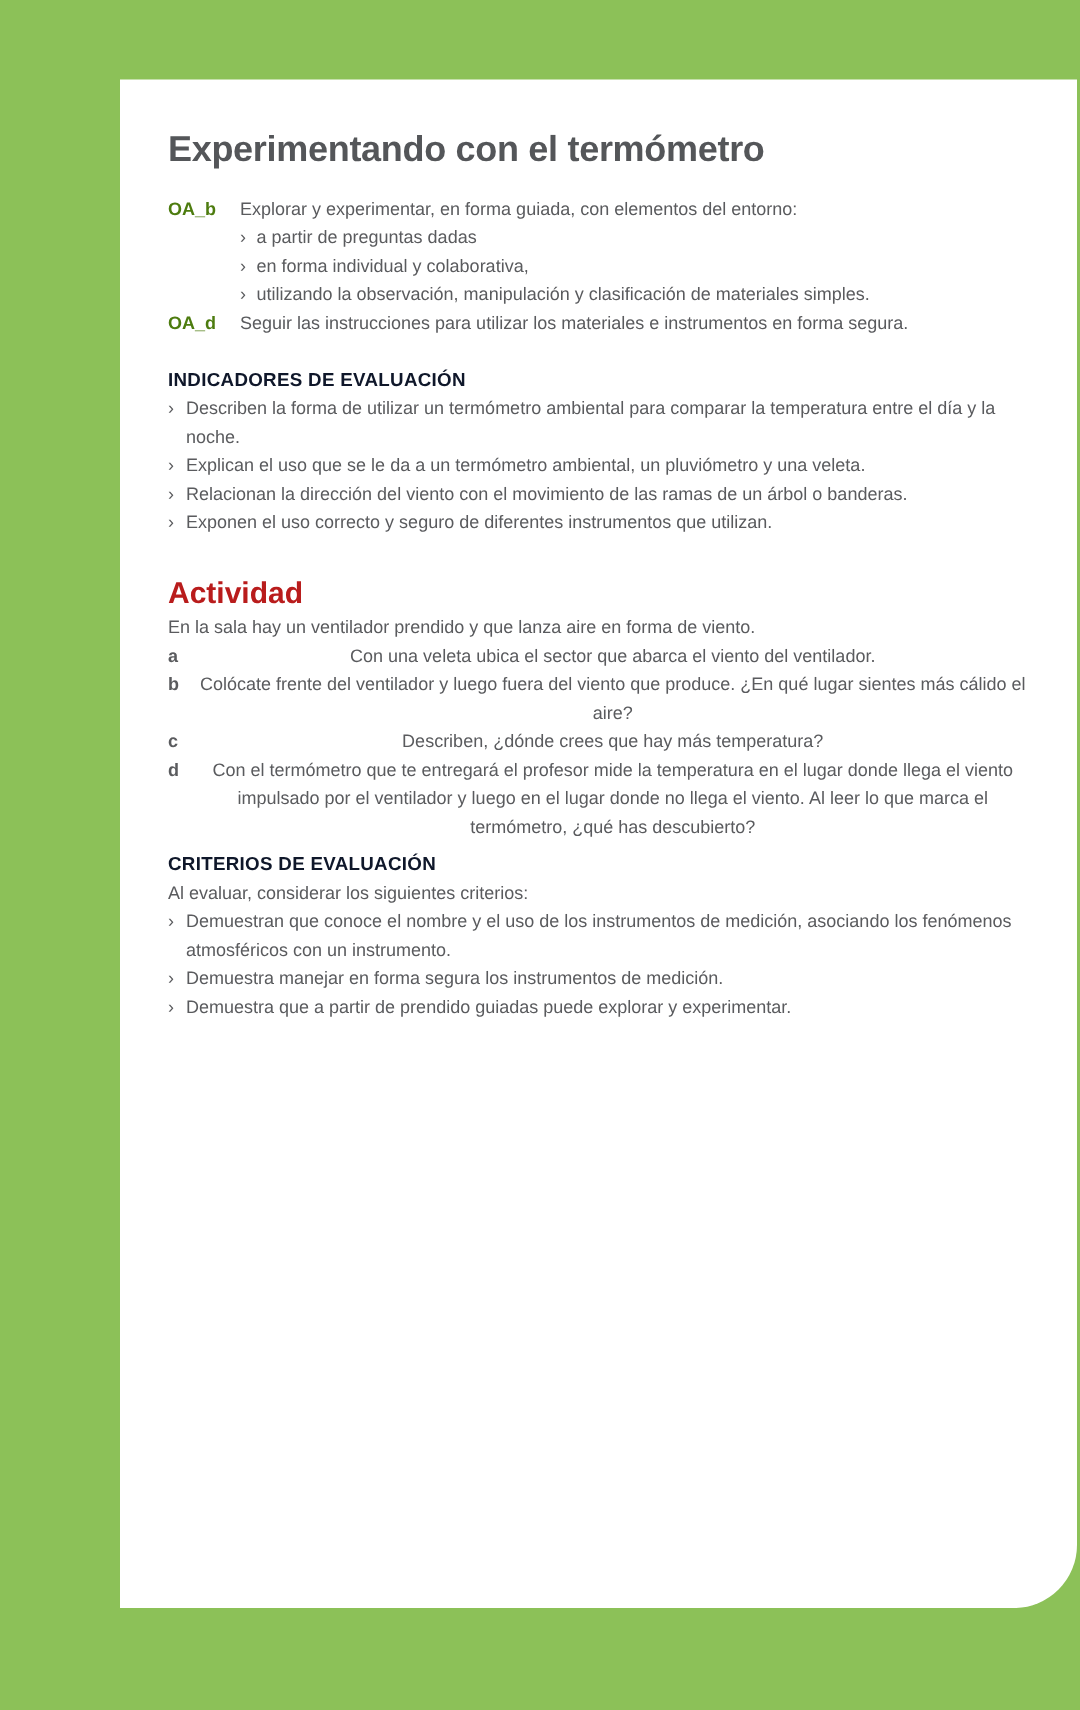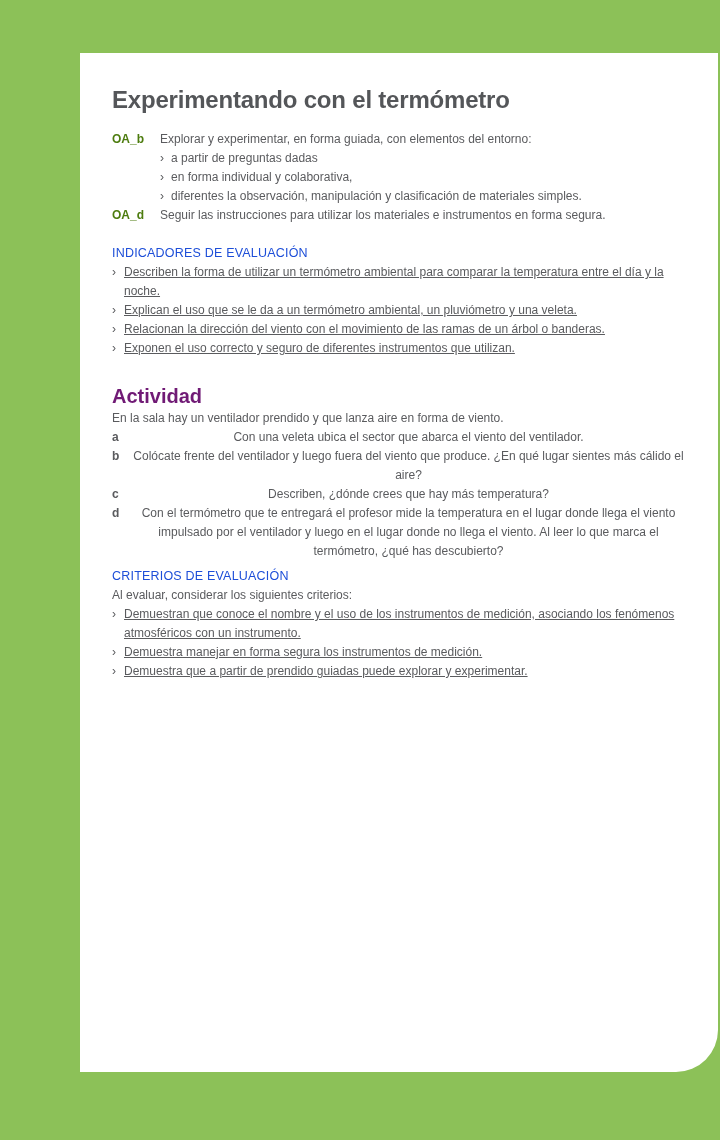--- a/index.html
+++ b/index.html
@@ -42,34 +42,34 @@
     flex: none;
     width: 48px;
     font-weight: 700;
     color: #4d7c0f;
   }
   .oa-body { flex: 1; }
   .sub-bullet { display: flex; }
   .sub-bullet .marker { flex: none; width: 11px; }
   .section-heading {
     font-size: 12.5px;
-    font-weight: 400;
-    color: #1d4ed8;
+    font-weight: 700;
+    color: #0f172a;
     letter-spacing: 0.2px;
     line-height: 19px;
     margin: 19px 0 0 0;
   }
   .bullet-list { margin: 0; }
   .b-item { display: flex; }
   .b-marker { flex: none; width: 12px; }
-  .b-text { flex: 1; text-decoration: underline; }
+  .b-text { flex: 1; }
   .actividad-heading {
     font-size: 20px;
     font-weight: 700;
-    color: #701a75;
+    color: #b91c1c;
     line-height: 22px;
     margin: 27px 0 2px 0;
   }
   .intro-line { margin: 0; }
   .step { display: flex; }
   .step-letter { flex: none; width: 13px; font-weight: 700; }
   .step-text { flex: 1; text-align: center; }
   .crit-section .section-heading { margin-top: 6px; }
 </style>
 </head>
@@ -87,21 +87,21 @@
         <div class="sub-bullet">
           <span class="marker">›</span>
           <span>a partir de preguntas dadas</span>
         </div>
         <div class="sub-bullet">
           <span class="marker">›</span>
           <span>en forma individual y colaborativa,</span>
         </div>
         <div class="sub-bullet">
           <span class="marker">›</span>
-          <span>diferentes la observación, manipulación y clasificación de materiales simples.</span>
+          <span>utilizando la observación, manipulación y clasificación de materiales simples.</span>
         </div>
       </div>
     </div>
     <div class="oa-row">
       <span class="oa-code">OA_d</span>
       <div class="oa-body">Seguir las instrucciones para utilizar los materiales e instrumentos en forma segura.</div>
     </div>
   </div>
 
   <div>

